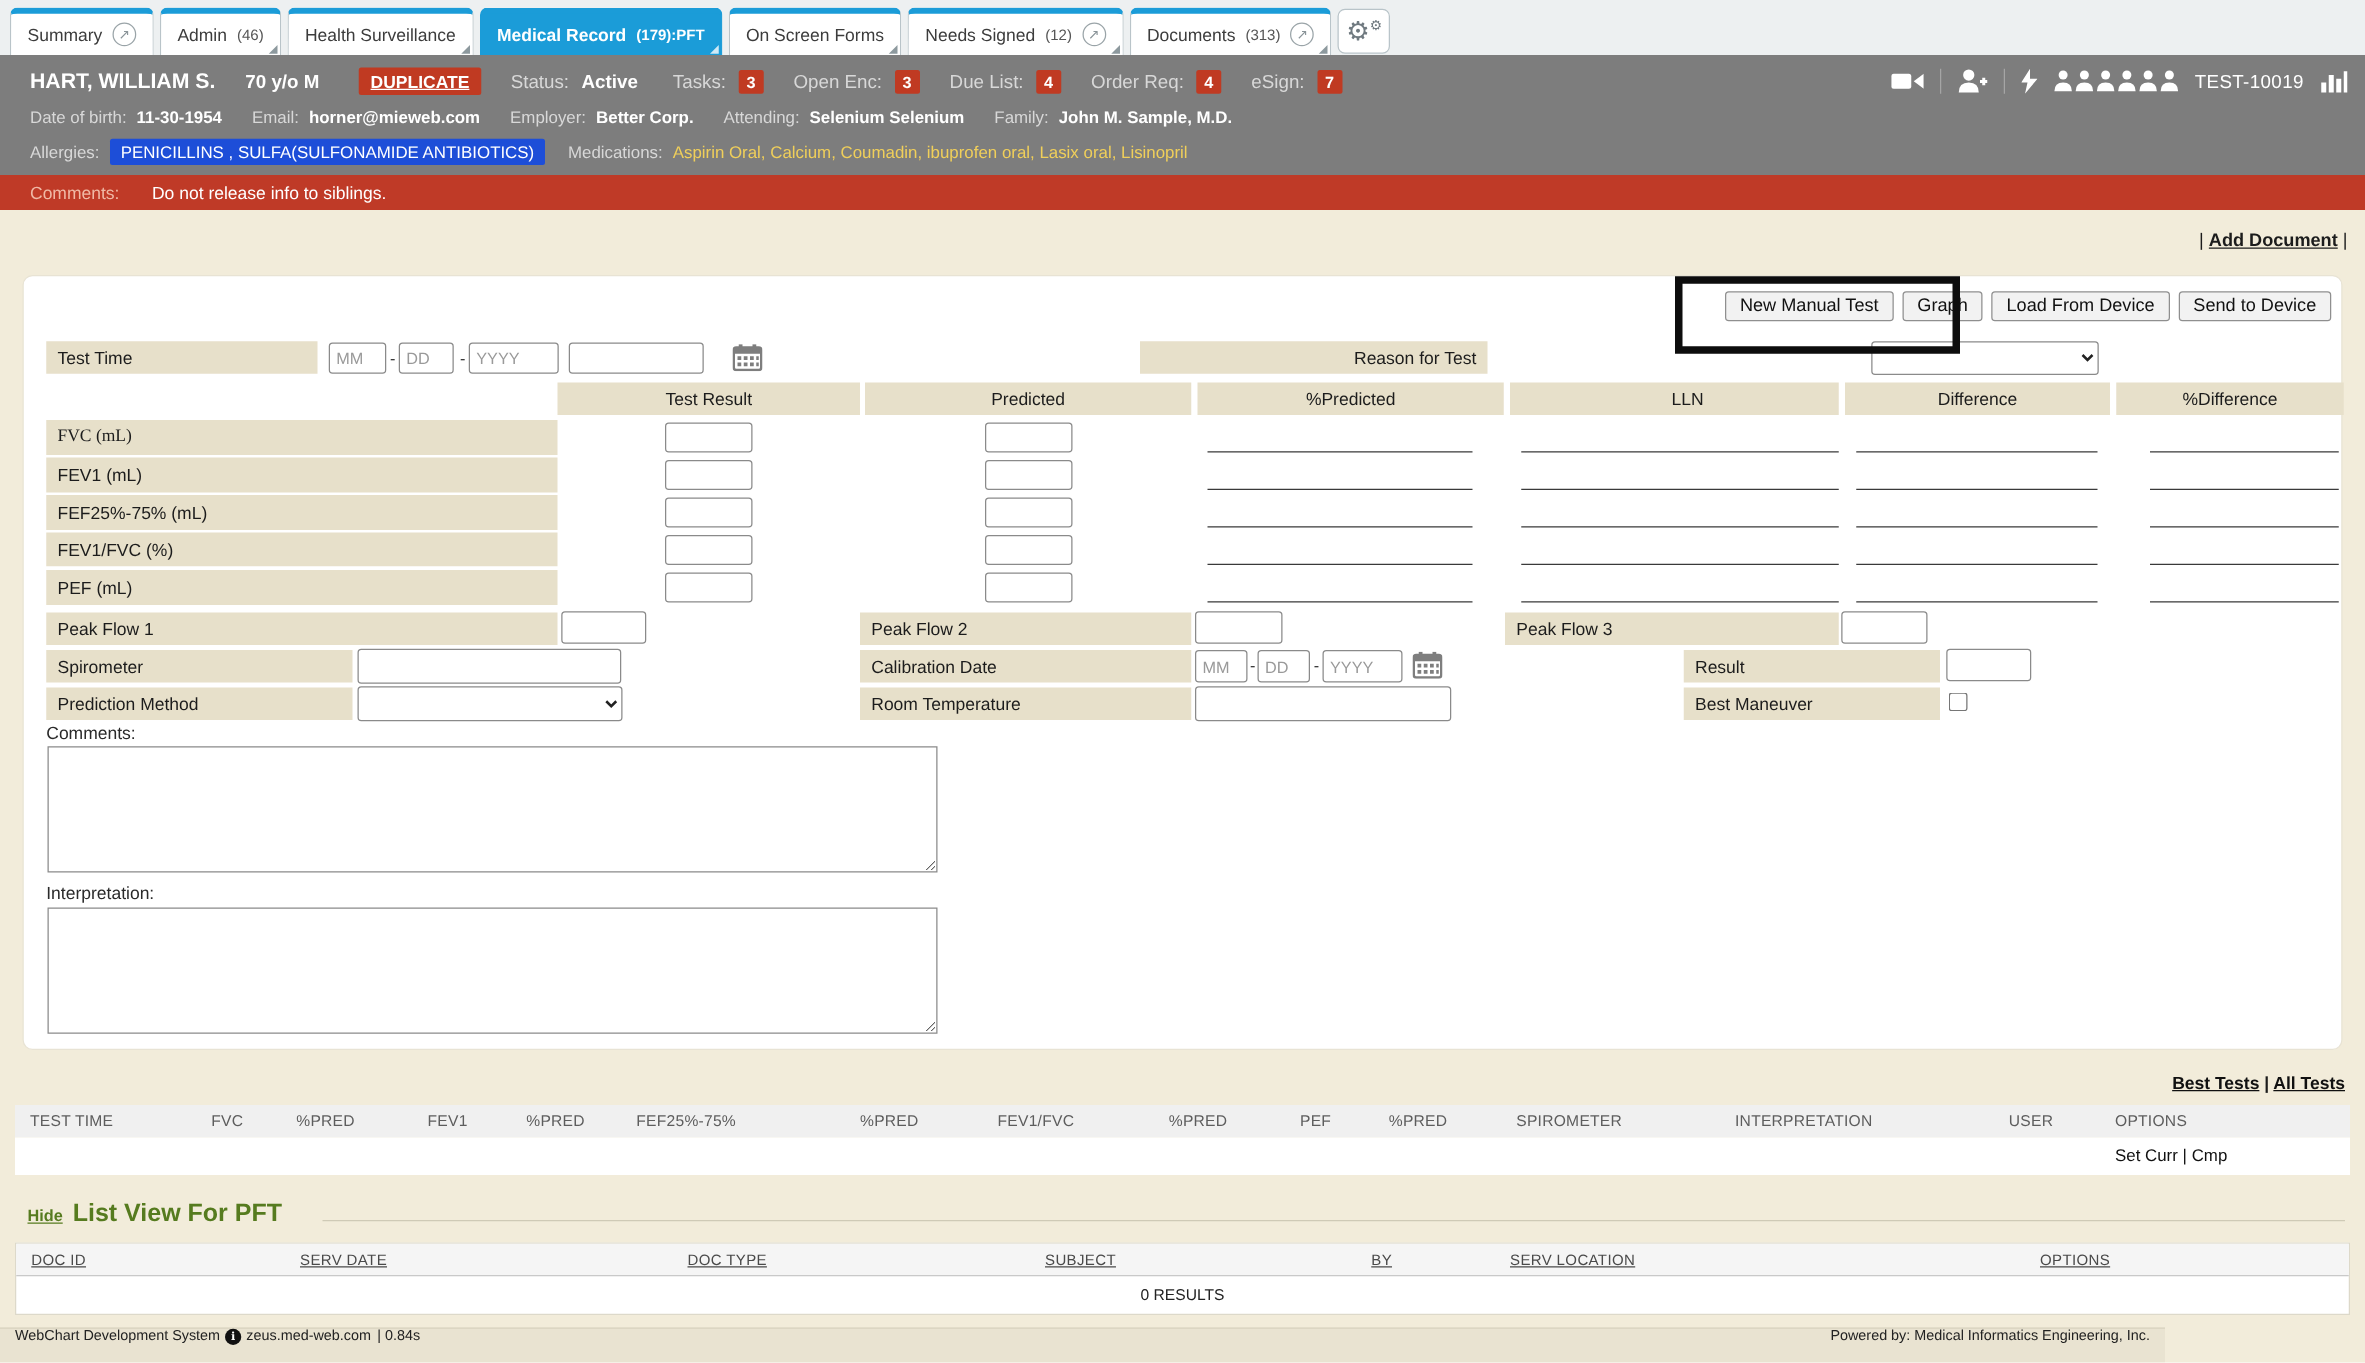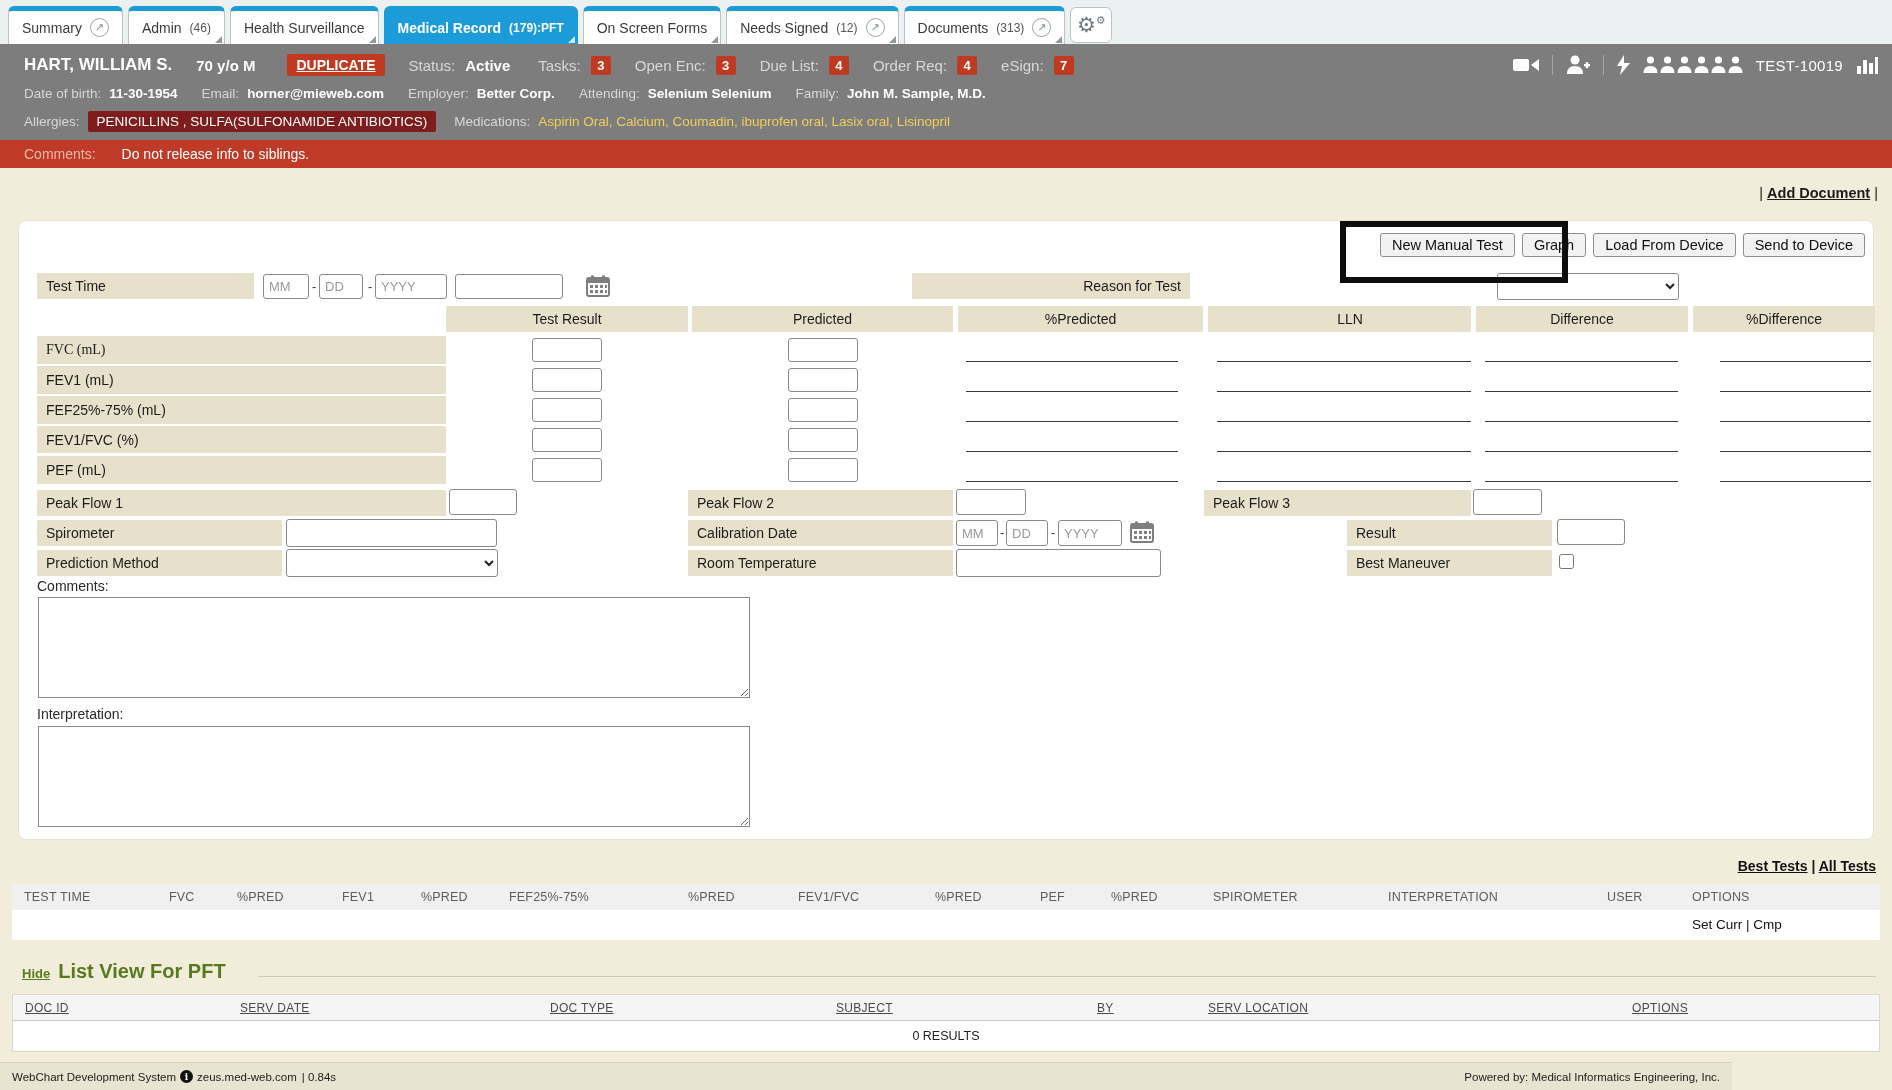--- a/index.html
+++ b/index.html
@@ -50,21 +50,21 @@
   .prow2 { top:38px; height:22px; gap:8px; font-size:13.5px; }
   .prow3 { top:62px; height:30px; gap:8px; font-size:13.5px; }
   .plabel { color:#d8d8d8; }
   .pval { color:#fff; font-weight:bold; }
   .patient-name { font-weight:bold; font-size:17px; }
   .badge {
     background:#c03a22; color:#fff; font-weight:bold; font-size:13px;
     padding:2px 6px; border-radius:2px; min-width:20px; text-align:center;
   }
   .dup { text-decoration:underline; padding:3px 9px; font-size:14px; cursor:pointer; }
-  .allergy-chip { background:#7f1d1d; color:#fff; padding:3px 9px; font-size:13.5px; border-radius:2px; }
+  .allergy-chip { background:#1d4ed8; color:#fff; padding:3px 9px; font-size:13.5px; border-radius:2px; }
   .meds { color:#f0cf5a; }
   .hicons { margin-left:auto; display:flex; align-items:center; gap:13px;padding-left:24px; }
   .hsep { width:1px; height:20px; background:#a5a5a5; }
   .pid { font-size:15px; color:#fff; letter-spacing:0.3px; }
   .persons { display:flex; gap:2px; }
   
   .cbar {
     position:absolute; left:0; top:140px; width:1892px; height:28px; background:#bf3a27;
     display:flex; align-items:center; gap:26px; padding-left:24px; font-size:14px;
   }
@@ -128,21 +128,21 @@
   .lv-head a { color:#567b1f; font-size:13px; font-weight:bold; text-decoration:underline; cursor:pointer; }
   .lv-title { color:#567b1f; font-size:20px; font-weight:bold; }
   .lv-legendline { position:absolute; left:258px; top:976px; width:1618px; border-top:1px solid #cfcab6; }
   .dtable { position:absolute; left:12px; top:994px; width:1868px; height:58px; border:1px solid #ddd9ca; background:#fff; }
   .dthead { position:absolute; left:0; top:0; width:100%; height:26px; background:#f5f5f5; border-bottom:1px solid #c9c9c9; }
   .dthead span { position:absolute; top:6px; font-size:12px; color:#4a4a4a; text-decoration:underline; letter-spacing:0.3px; cursor:pointer; }
   .dtempty { position:absolute; left:0; top:26px; width:100%; height:30px; display:flex; align-items:center; justify-content:center; font-size:12.5px; color:#222; }
   
   .footer {
     position:absolute; left:0; top:1062px; width:1732px; height:28px; background:#e9e3d1;
-    border-top:1px solid #d8d2be; display:flex; align-items:center; font-size:11.5px; color:#222;
+    border-top:1px solid #d8d2be; display:flex; align-items:flex-start; font-size:11.5px; color:#222;
     padding:0 12px;
   }
   .footer .fright { margin-left:auto; }
   .info-ic {
     display:inline-flex; width:13px; height:13px; border-radius:50%; background:#111; color:#fff;
     font-size:9px; font-weight:bold; align-items:center; justify-content:center; margin:0 4px;
     font-family:"DejaVu Serif", serif;
   }
 </style>
 </head>

